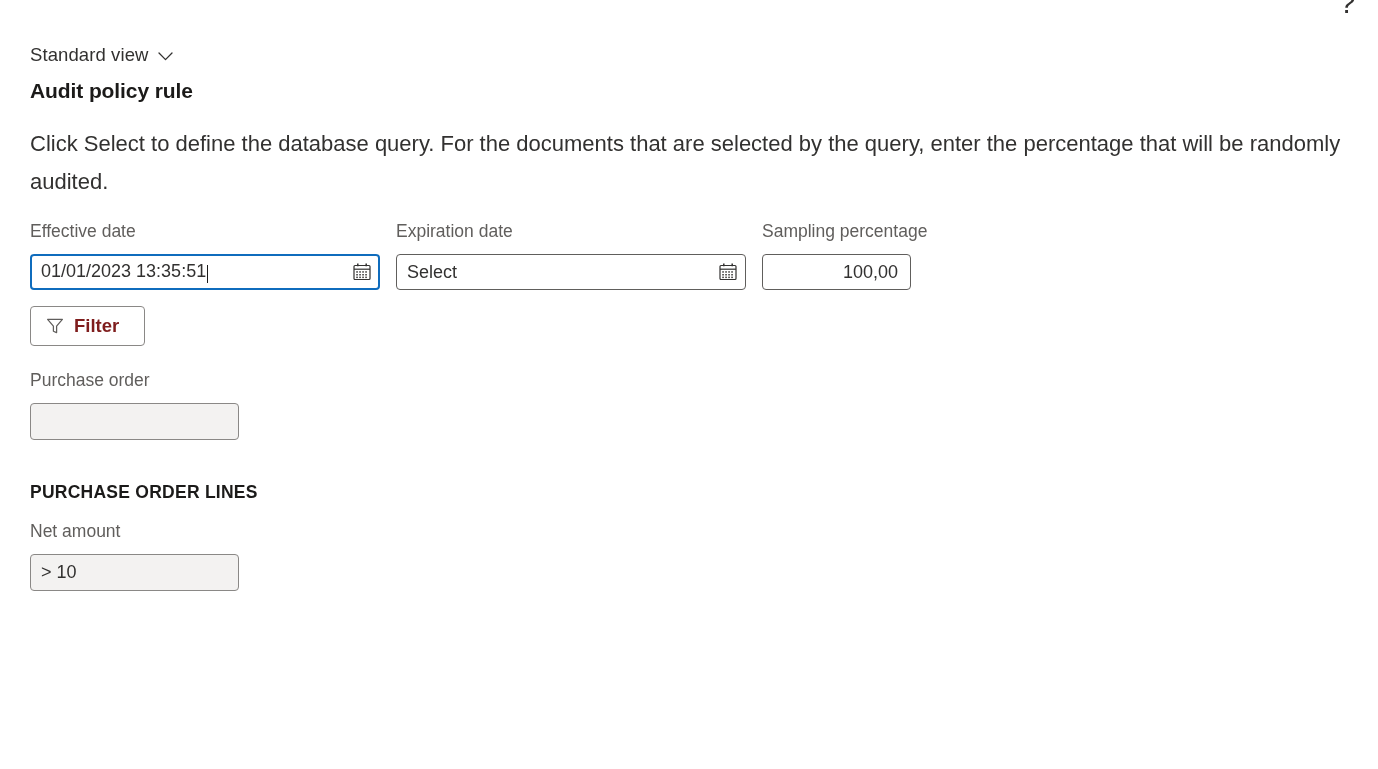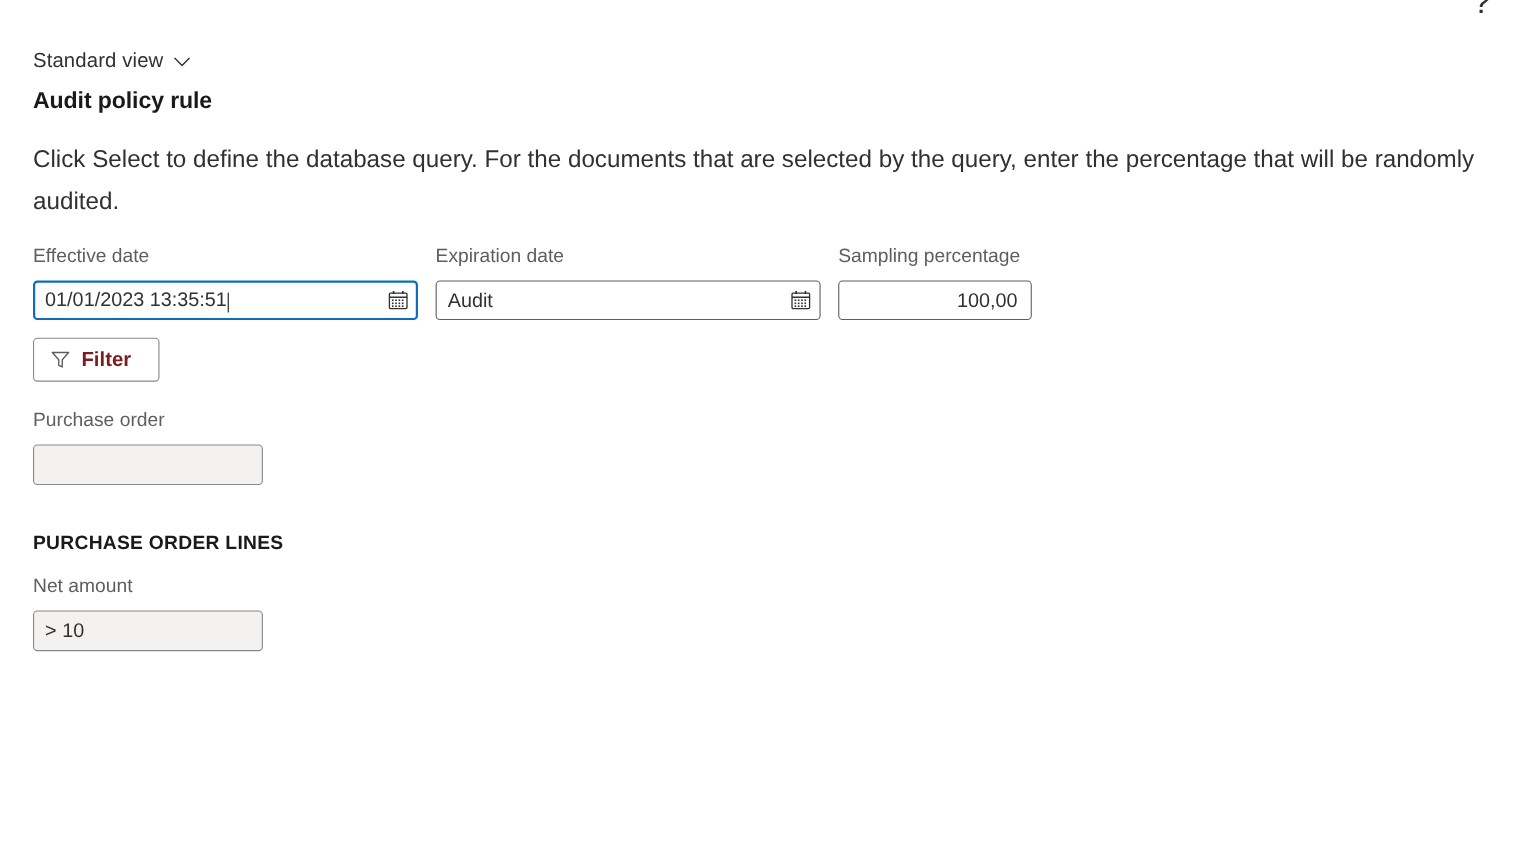--- a/index.html
+++ b/index.html
@@ -158,21 +158,21 @@
     display: flex;
     align-items: center;
     justify-content: center;
     cursor: pointer;
   }
   .cal-icon svg { display: block; }
 
   
   .w-effective { width: 350px; }
   .w-expiration { width: 350px; }
-  .w-sampling  { width: 176px; align-items: center; }
+  .w-sampling  { width: 149px; align-items: center; }
 
   
   .filter-btn {
     margin-top: 16px;
     height: 40px;
     min-width: 115px;
     display: inline-flex;
     align-items: center;
     gap: 10px;
     padding: 0 18px 0 14px;
@@ -269,21 +269,21 @@
                 <rect x="13.3" y="14.6" width="1.5" height="1.5"></rect>
             </g>
           </svg>
         </span>
       </div>
     </div>
 
     <div class="field-group">
       <span class="field-label">Expiration date</span>
       <div class="input-shell w-expiration">
-        <span class="input-text">Audit</span>
+        <span class="input-text">Select</span>
         <span class="cal-icon">
           <svg width="20" height="20" viewBox="0 0 20 20">
             <rect x="2" y="3.5" width="16" height="14" rx="1" fill="none" stroke="#323130" stroke-width="1.2"></rect>
             <line x1="2" y1="7.2" x2="18" y2="7.2" stroke="#323130" stroke-width="1.2"></line>
             <line x1="5.8" y1="1.6" x2="5.8" y2="4.2" stroke="#323130" stroke-width="1.5"></line>
             <line x1="14.2" y1="1.6" x2="14.2" y2="4.2" stroke="#323130" stroke-width="1.5"></line>
             <g fill="#323130">
               <rect x="4.3" y="9.2" width="1.5" height="1.5"></rect>
                 <rect x="7.3" y="9.2" width="1.5" height="1.5"></rect>
               <rect x="10.3" y="9.2" width="1.5" height="1.5"></rect>

